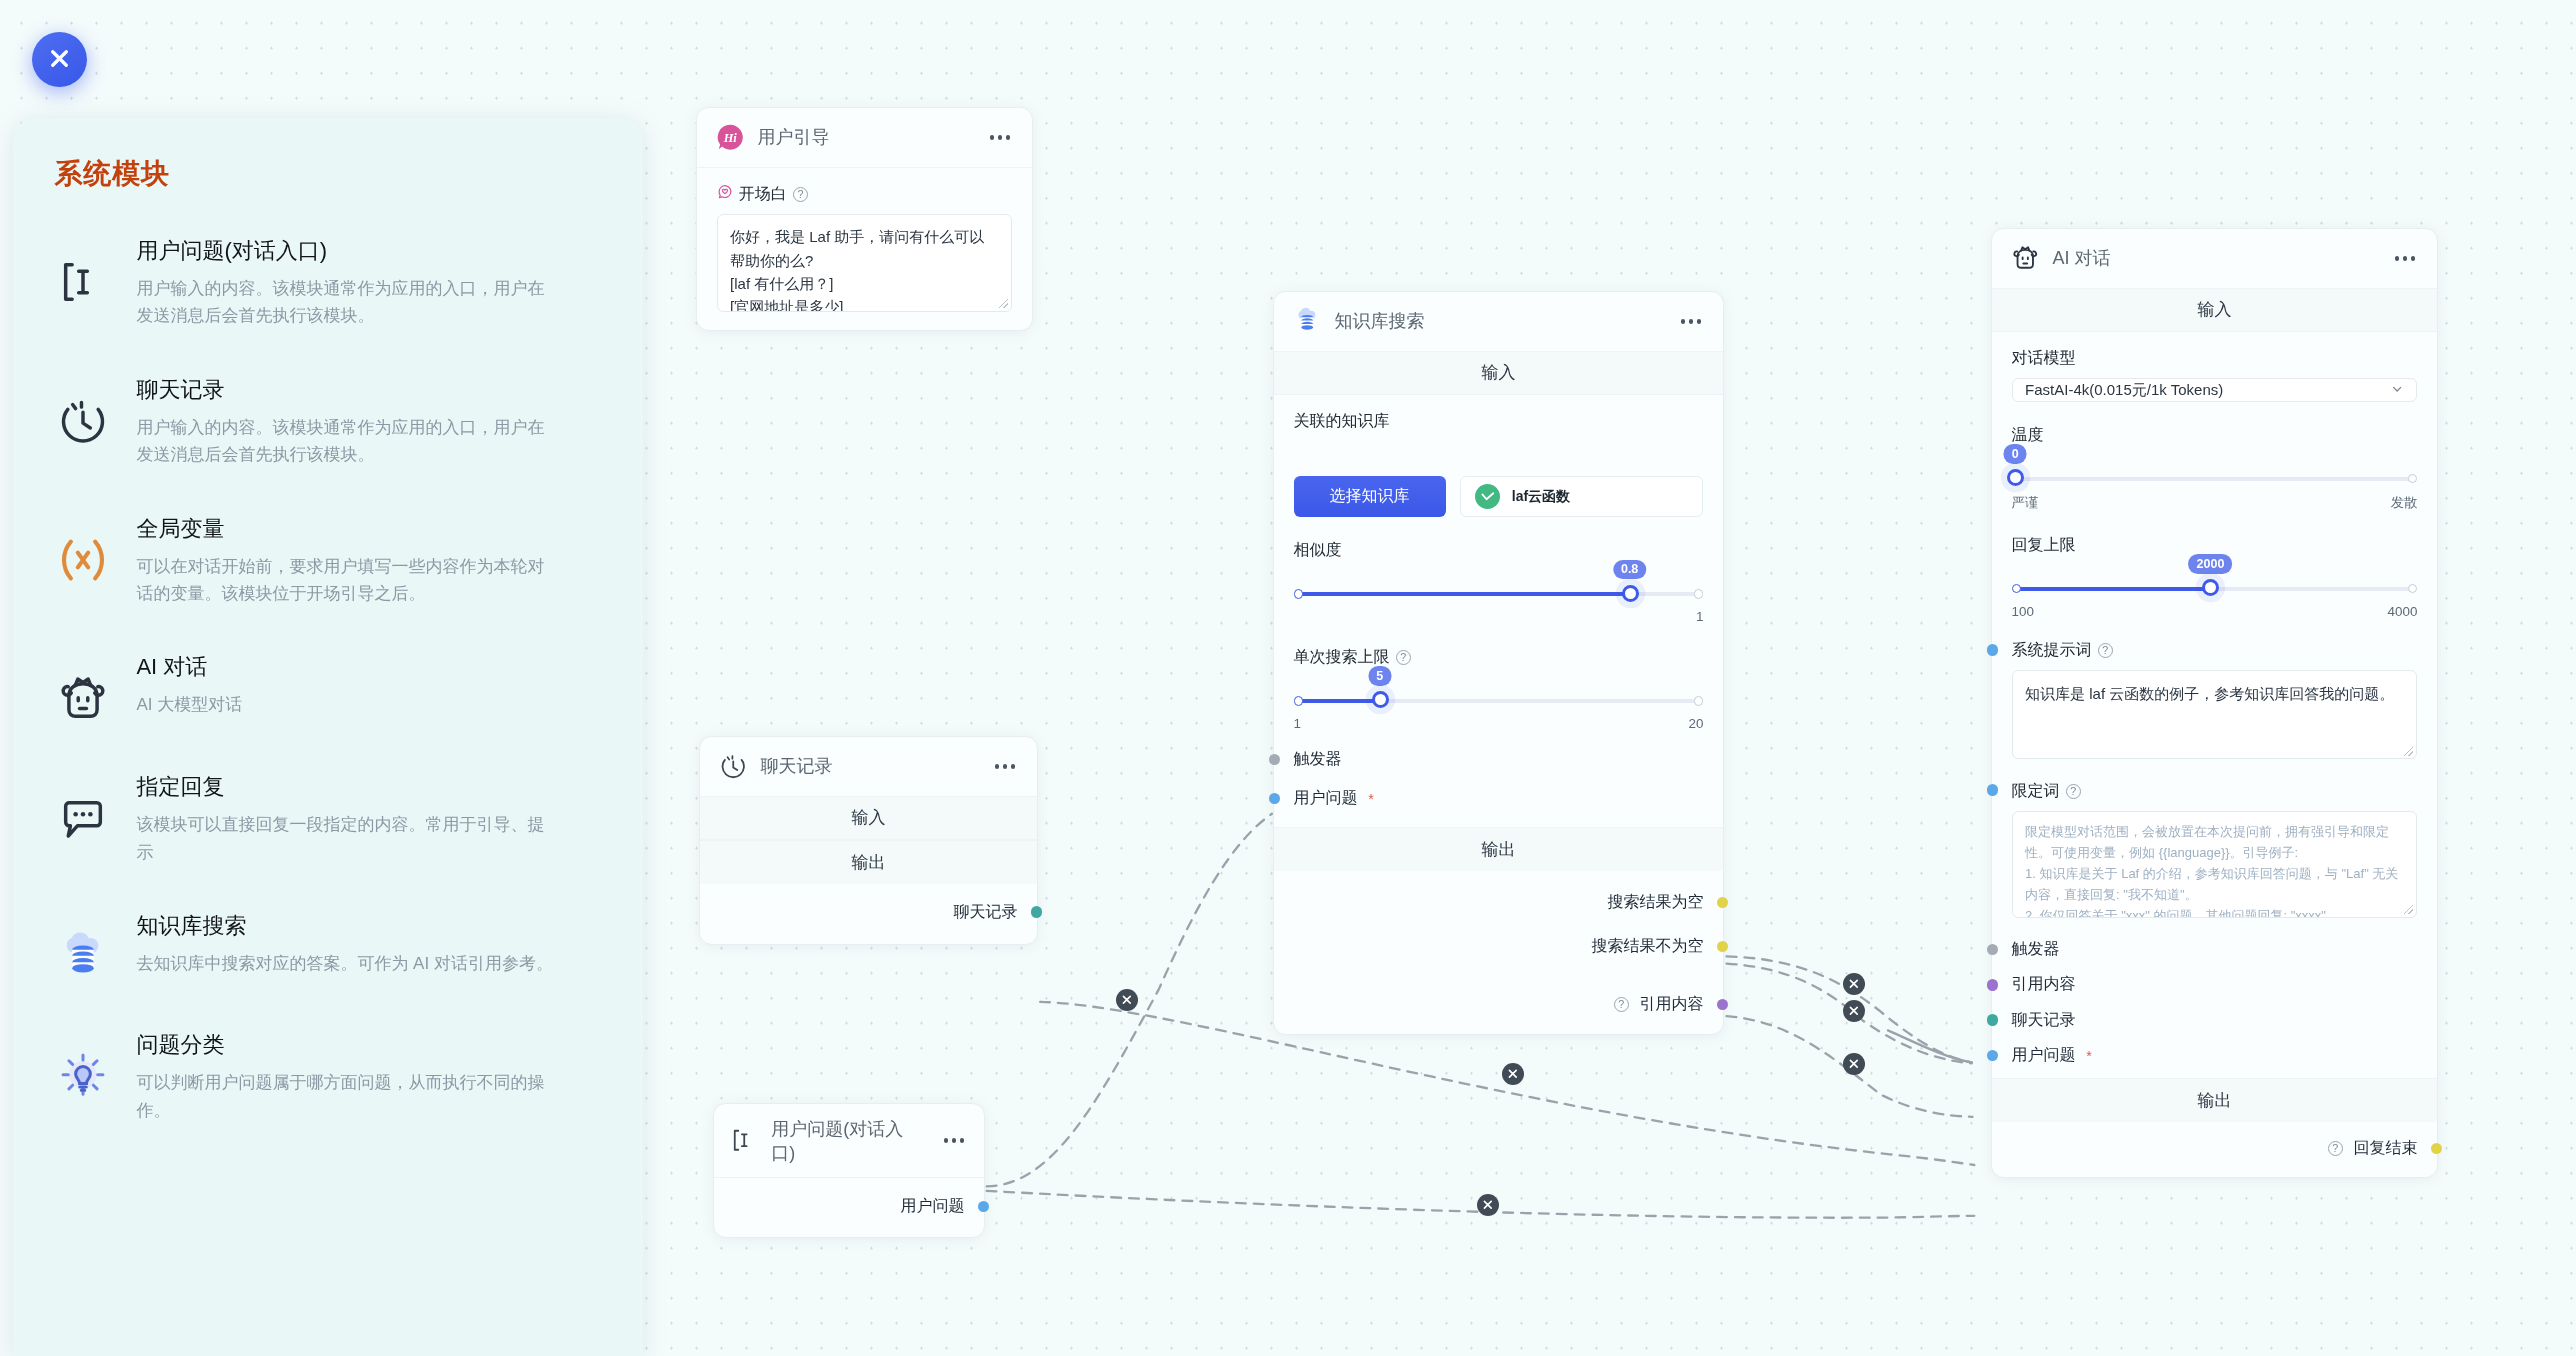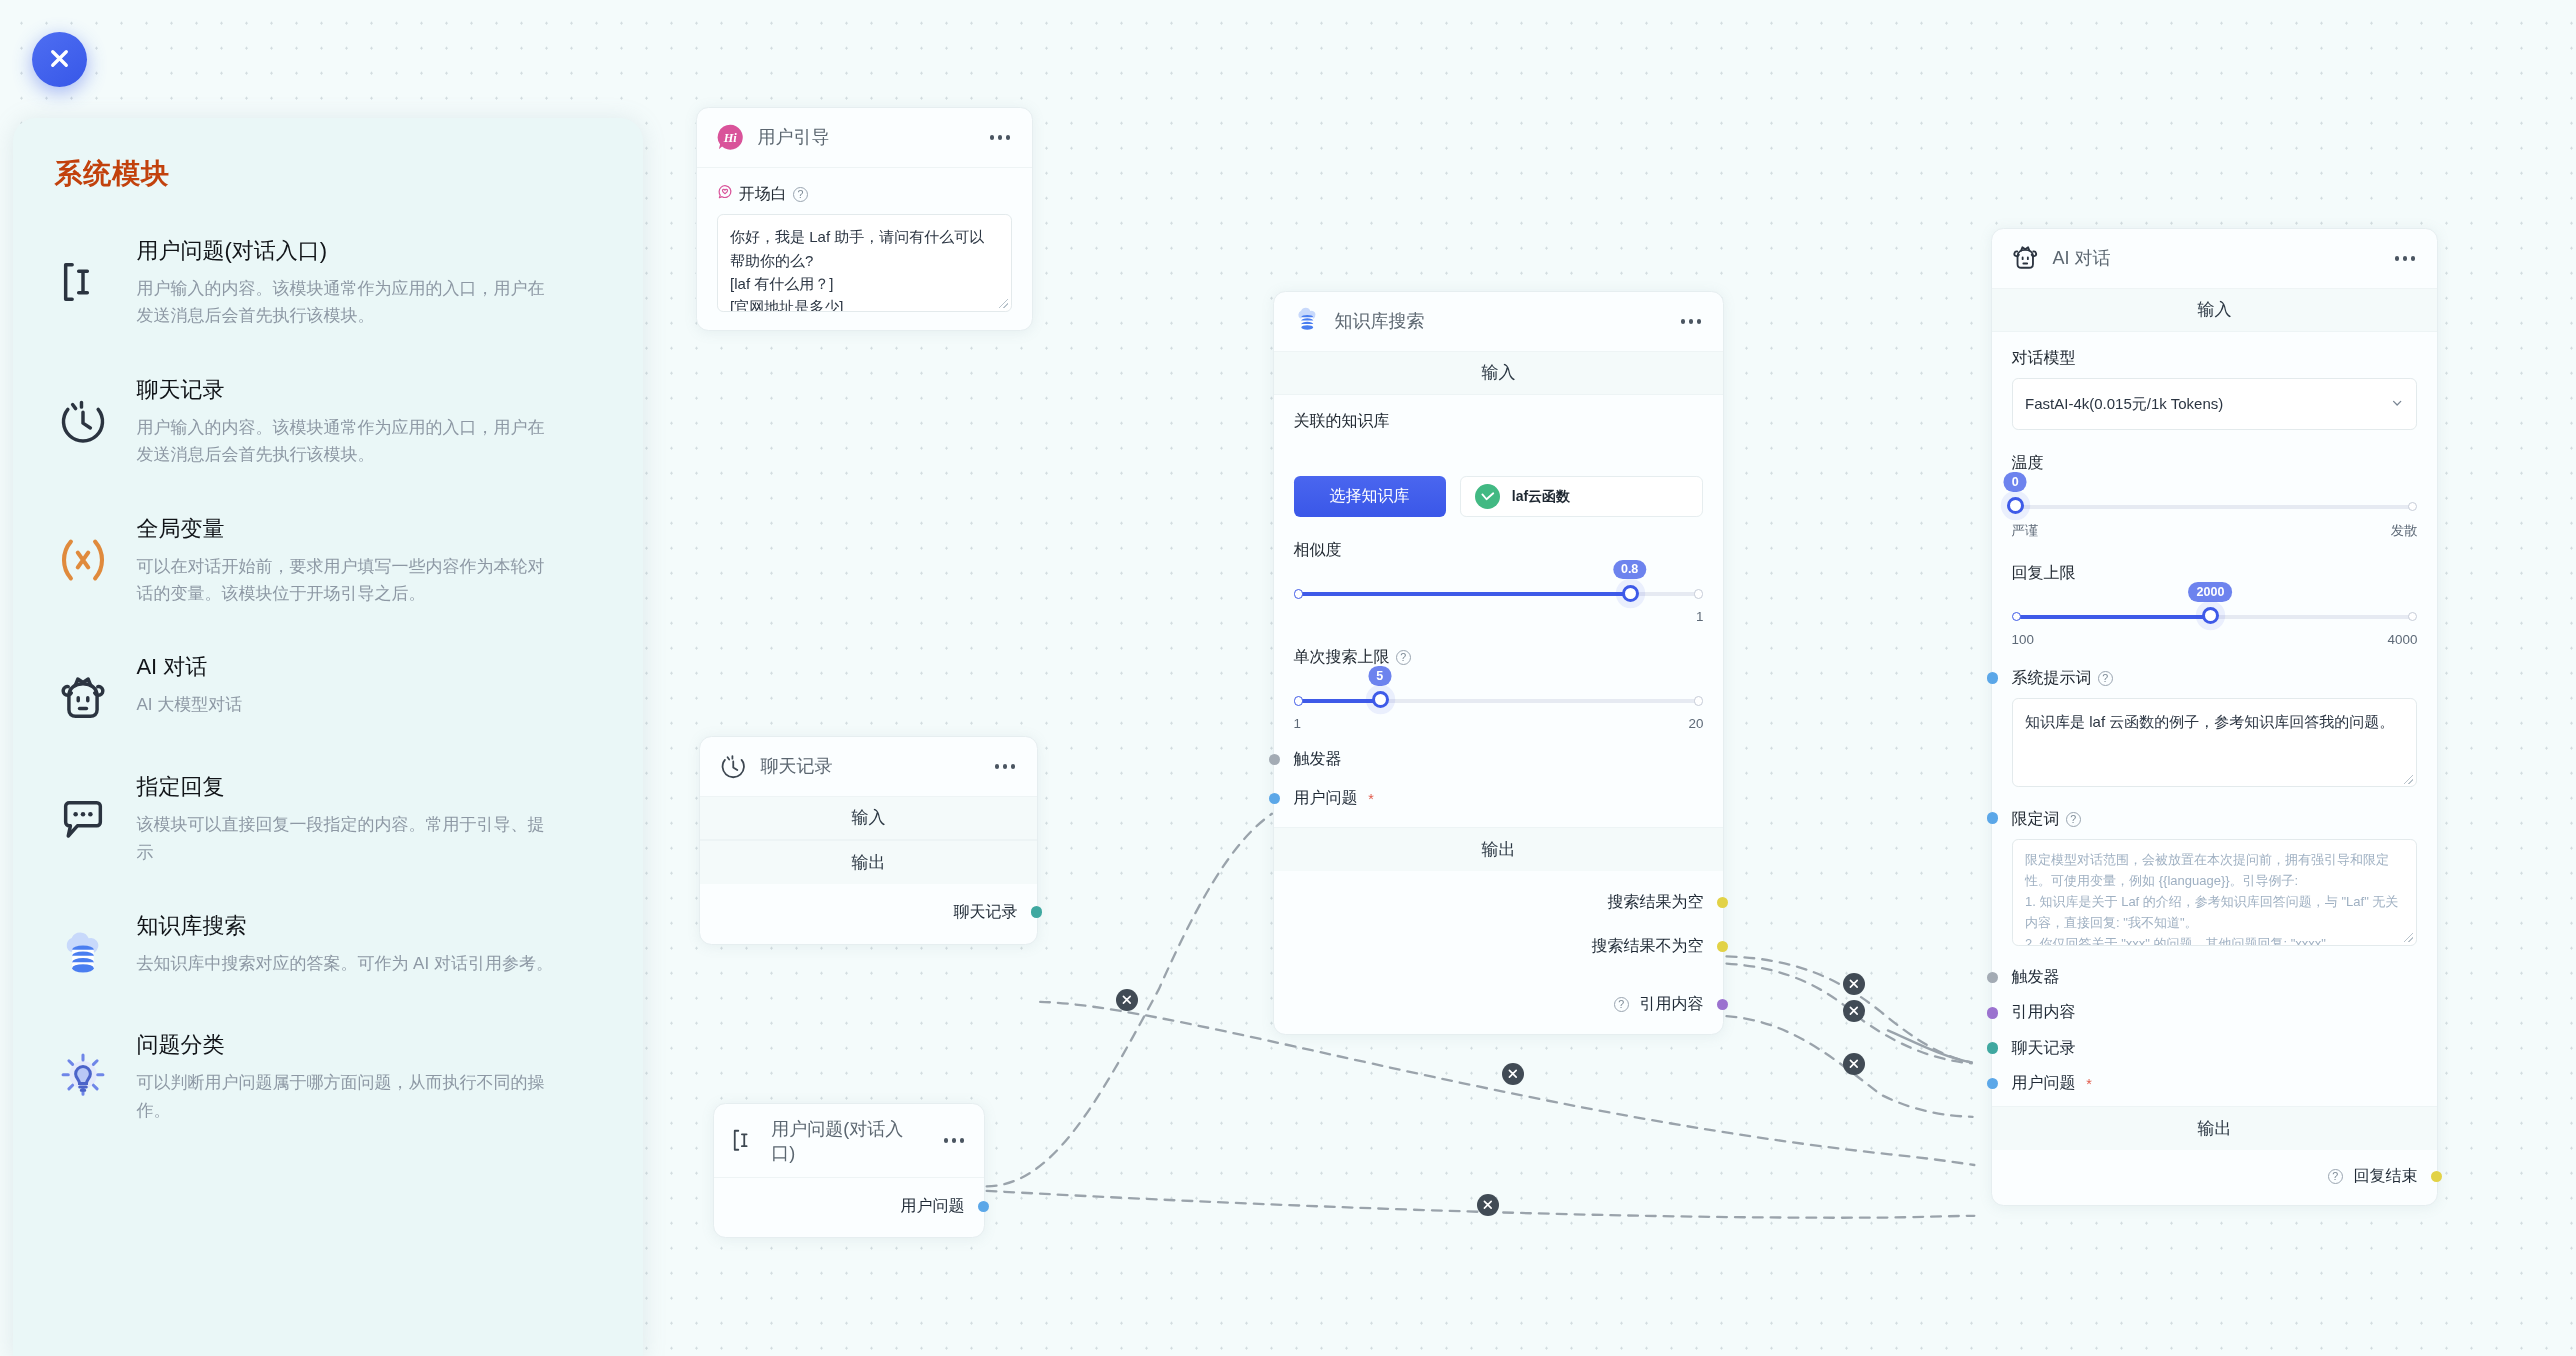--- a/index.html
+++ b/index.html
@@ -122,21 +122,21 @@
   .bubble {
     position:absolute; top:-14.3px; transform:translateX(-50%);
     background:#6d83ee; color:#fff; font-size:12.5px; font-weight:600;
     padding:2.7px 8px; border-radius:9.8px; min-width:23px; text-align:center;
   }
   .ends { display:flex; justify-content:space-between; font-size:13.4px; color:#5d6977; margin-top:-3.6px; }
   .ends.single { justify-content:flex-end; }
 
   
   .sel {
-    width:100%; height:52px; border:0.9px solid #e3eaec; border-radius:6.2px;
+    width:100%; height:24px; border:0.9px solid #e3eaec; border-radius:6.2px;
     background:#fff; display:flex; align-items:center; padding:0 12.5px;
     font-size:15px; color:#2b3542; cursor:pointer; position:relative;
   }
   .sel .chev { margin-left:auto; color:#7a8694; font-size:13.4px; }
 
   
   .kb-row { display:flex; gap:14.3px; align-items:center;margin-top:44px; }
   .btn-primary {
     flex:0 0 auto; padding:9.8px 36px; border-radius:6.2px;
     background: linear-gradient(180deg,#4a66ef,#3a57e8);

